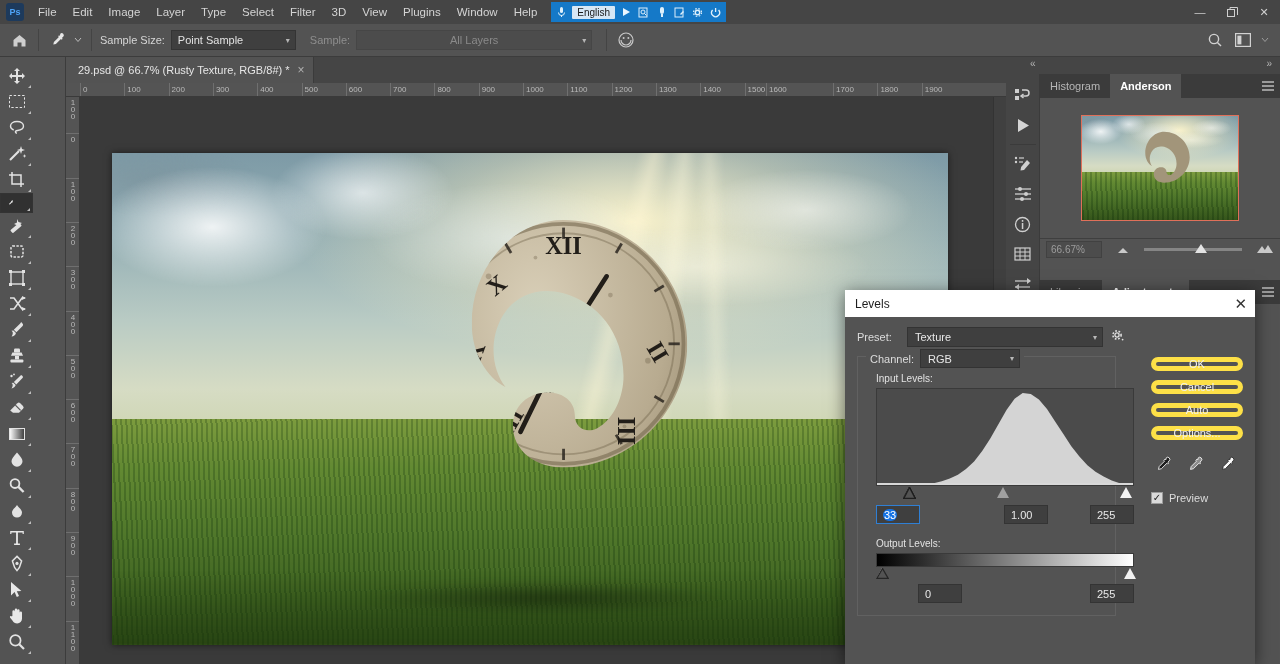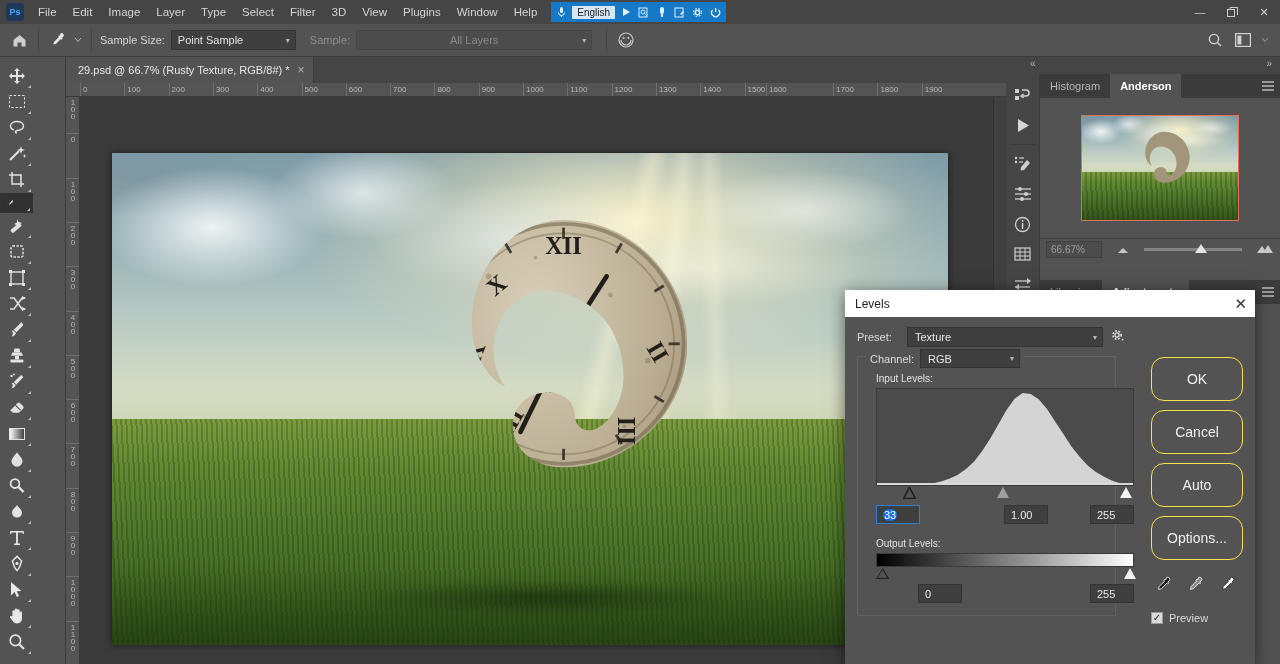--- a/index.html
+++ b/index.html
@@ -206,22 +206,22 @@
   .numbox { width:44px; height:19px; background:#3f3f3f; border:1px solid #343434;
             color:#e8e8e8; font-size:11px; display:flex; align-items:center;
             padding-left:6px; }
   .numbox.focus { border:1px solid #2f7fd4; }
   .numbox.focus .selnum { background:#1473e6; color:#fff; padding:0 1px;border-radius:6px; }
   .out-grad { width:258px; height:14px;
               background:linear-gradient(90deg,#000,#fff); border:1px solid #3a3a3a; }
 
   .btncol { position:absolute; right:12px; top:40px; width:92px;
             display:flex; flex-direction:column; gap:9px; }
-  .dbtn { height:44px; border:1px solid #fde047; border-radius:13px;
-          background:#535353; color:#f0f0f0; font-size:14px;
+  .dbtn { height:14px; border:5px solid #fde047; border-radius:13px;
+          background:#535353; color:#f0f0f0; font-size:11px;
           display:flex; align-items:center; justify-content:center; }
   .eyedroppers { display:flex; gap:14px; margin-top:6px; padding-left:3px; }
   .edrop { width:18px; height:18px; display:flex; align-items:center; justify-content:center; }
   .preview-row { display:flex; align-items:center; gap:6px; margin-top:10px; }
   .cbx { width:12px; height:12px; background:#dadada; border:1px solid #9c9c9c;
          display:flex; align-items:center; justify-content:center;
          color:#222; font-size:10px; line-height:1; }
 </style>
 </head>
 <body>

